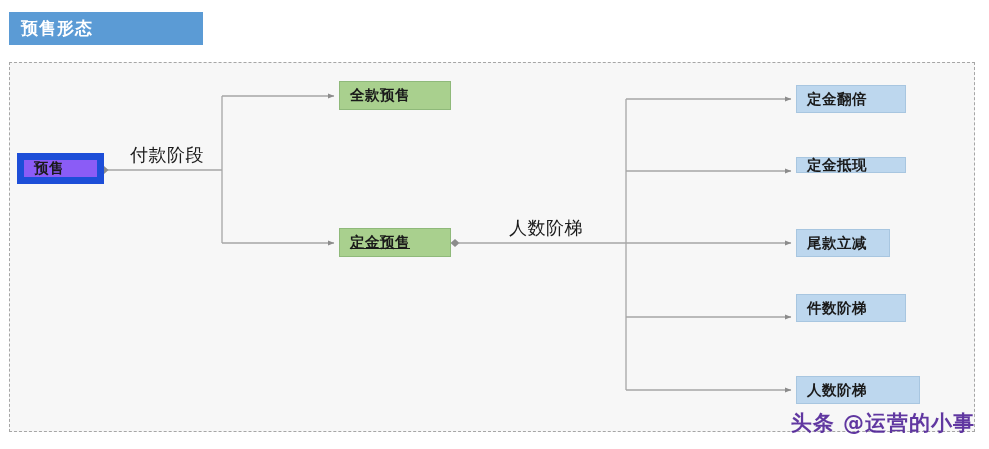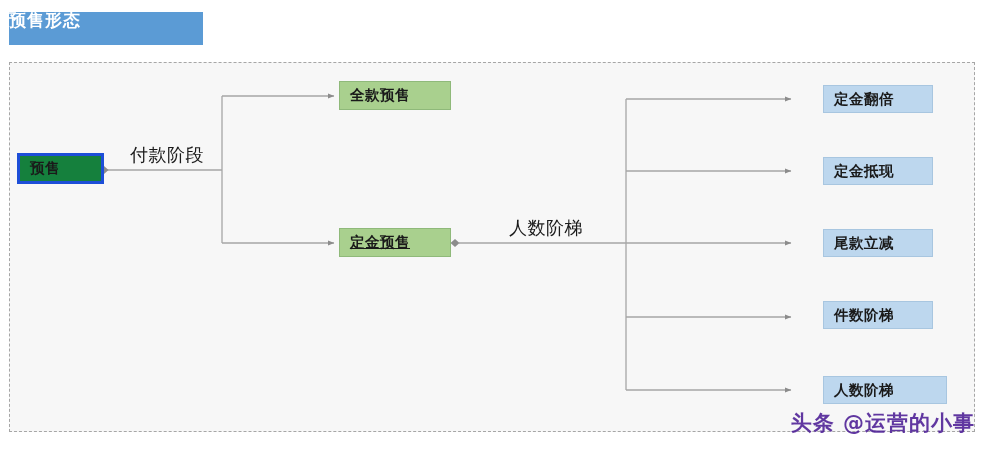--- a/index.html
+++ b/index.html
@@ -20,21 +20,23 @@
 
   
   .title-banner {
     position: absolute;
     left: 9px;
     top: 12px;
     width: 194px;
     height: 33px;
     background: #5b9bd5;
     display: flex;
+    align-items: center;
     box-sizing: border-box;
+    padding-left: 12px;
   }
   .title-banner .title-text {
     color: #ffffff;
     font-size: 17px;
     font-weight: bold;
     letter-spacing: 1px;
     line-height: 1;
   }
 
   
@@ -58,31 +60,30 @@
     justify-content: flex-start;
     padding-left: 10px;
     font-size: 14.5px;
     font-weight: bold;
     color: #1a1a1a;
     line-height: 1;
     white-space: nowrap;
     letter-spacing: 0.5px;
   }
   .node-root {
-    background: #15803d;
-    border: 3px solid #1d4ed8;
+    background: #8b5cf6;
+    border: 7px solid #1d4ed8;
   }
   .node-green {
     background: #a9d08e;
     border: 1px solid #8fb97a;
   }
   .node-blue {
     background: #bdd7ee;
     border: 1px solid #a8c6e0;
-    margin-left: 27px;
   }
 
   
   .edge-label {
     position: absolute;
     font-size: 18px;
     color: #1a1a1a;
     white-space: nowrap;
     line-height: 1;
     letter-spacing: 0.5px;
@@ -168,29 +169,29 @@
   <div class="node node-green" style="left:339px; top:228px; width:112px; height:29px;text-decoration:underline;">
     <span>定金预售</span>
   </div>
 
   <div class="edge-label" style="left:509px; top:219px;">人数阶梯</div>
 
   <div class="node node-blue" style="left:796px; top:85px; width:110px; height:28px;">
     <span>定金翻倍</span>
   </div>
 
-  <div class="node node-blue" style="left:796px; top:157px; width:110px; height:28px;">
+  <div class="node node-blue" style="left:796px; top:157px; width:110px; height:16px;">
     <span>定金抵现</span>
   </div>
 
-  <div class="node node-blue" style="left:796px; top:229px; width:110px; height:28px;">
+  <div class="node node-blue" style="left:796px; top:229px; width:94px; height:28px;">
     <span>尾款立减</span>
   </div>
 
-  <div class="node node-blue" style="left:796px; top:301px; width:110px; height:28px;">
+  <div class="node node-blue" style="left:796px; top:294px; width:110px; height:28px;">
     <span>件数阶梯</span>
   </div>
 
   <div class="node node-blue" style="left:796px; top:376px; width:124px; height:28px;">
     <span>人数阶梯</span>
   </div>
 
   <div class="watermark">头条 @运营的小事</div>
 
 </div>

